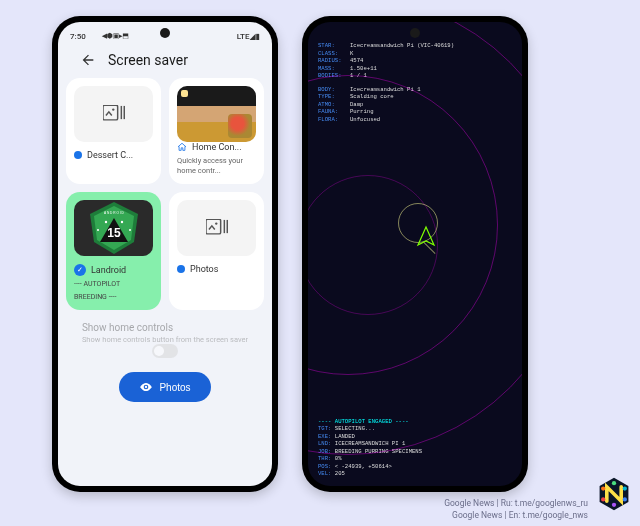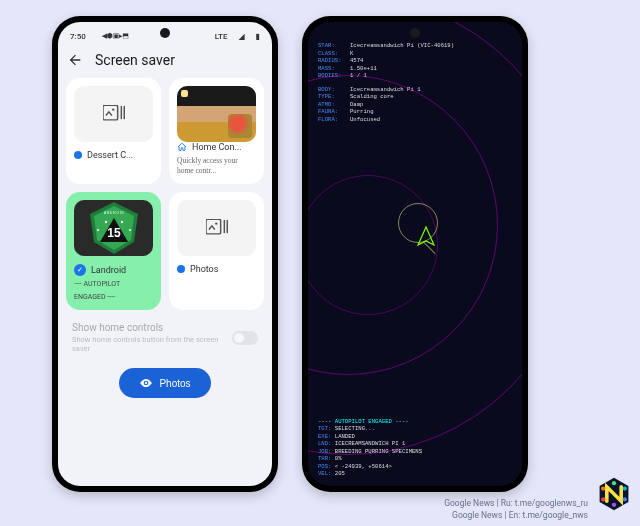--- a/index.html
+++ b/index.html
@@ -6,50 +6,50 @@
   body { width: 640px; height: 526px; background: #e4e6fa; font-family: -apple-system, Roboto, sans-serif; position: relative; }
   .phones { display: flex; gap: 24px; padding: 16px 52px 0; }
   .phone { width: 226px; height: 476px; background: #000; border-radius: 28px; padding: 6px; position: relative; box-shadow: 0 4px 12px rgba(0,0,0,.2); }
   .phone-screen { width: 100%; height: 100%; border-radius: 22px; overflow: hidden; position: relative; }
   .phone-screen.left { background: #f1f3f9; }
   .phone-screen.right { background: #0a0a1e; }
   .camera { position: absolute; top: 12px; left: 50%; transform: translateX(-50%); width: 10px; height: 10px; background: #1a1a1a; border-radius: 50%; z-index: 10; }
 
   .status-bar { height: 24px; display: flex; justify-content: space-between; align-items: center; padding: 4px 12px 0; font-size: 8px; color: #333; font-weight: 500; }
   .status-left { display: flex; align-items: center; gap: 16px; }
-  .status-right { display: flex; align-items: center; gap: 11px; }
+  .status-right { display: flex; align-items: center; gap: 0; }
   .status-icons { font-size: 7px; letter-spacing: -1px; }
 
-  .header { display: flex; align-items: flex-end; padding: 6px 9px 10px; gap: 12px; }
+  .header { display: flex; align-items: flex-end; padding: 6px 22px 10px; gap: 12px; }
   .back-icon { width: 16px; height: 16px; }
   .title { font-size: 14px; color: #1a1a1a; font-weight: 400; }
 
   .cards { display: grid; grid-template-columns: 1fr 1fr; gap: 8px; padding: 0 8px; }
   .card { background: #fff; border-radius: 14px; padding: 8px; display: flex; flex-direction: column; }
   .card.selected { background: #86efac; }
   .thumb { width: 100%; height: 56px; background: #f4f4f4; border-radius: 10px; display: flex; align-items: center; justify-content: center; margin-bottom: 8px; }
   .thumb.dark { background: #2a2a2a; }
   .label-row { display: flex; align-items: center; gap: 5px; }
   .dot { width: 8px; height: 8px; border-radius: 50%; background: #1a73e8; flex-shrink: 0; }
   .dot.check { background: #1a73e8; width: 12px; height: 12px; display: flex; align-items: center; justify-content: center; color: #fff; font-size: 7px; }
   .card-label { font-size: 9px; color: #333; white-space: nowrap; overflow: hidden; text-overflow: ellipsis; }
-  .card-desc { font-size: 7.5px; color: #666; margin-top: 4px; line-height: 1.3; font-family: Liberation Serif, serif; }
+  .card-desc { font-size: 7.5px; color: #666; margin-top: 4px; line-height: 1.3; }
   .sub { font-size: 7px; color: #444; margin-top: 4px; line-height: 1.3; }
 
   .landroid-badge { position: relative; width: 60px; height: 56px; }
 
   .photo-thumb { background: linear-gradient(180deg, #1a1a1a 35%, #d4a574 35%, #d4a574 65%, #c93 65%); border-radius: 10px; height: 56px; position: relative; }
   .photo-thumb::before { content: ''; position: absolute; top: 4px; left: 4px; width: 7px; height: 7px; background: #fde293; border-radius: 2px; }
   .photo-thumb .veg { position: absolute; right: 4px; bottom: 4px; width: 24px; height: 24px; background: radial-gradient(circle at 40% 40%, #e8543d 30%, #a83 60%); border-radius: 4px; }
 
   .home-icon-thumb { display: flex; align-items: center; justify-content: center; }
   .placeholder-svg { width: 22px; height: 18px; }
 
   .settings-row { padding: 12px 14px 8px; opacity: .4; }
-  .settings-row .row { display: flex; justify-content: space-between; align-items: center; }
+  .settings-row .row { display: flex; justify-content: space-between; align-items: center; flex-direction: column; }
   .setting-title { font-size: 10px; color: #333; }
   .setting-desc { font-size: 7.5px; color: #666; margin-top: 2px; line-height: 1.3; }
   .toggle { width: 26px; height: 14px; background: #ccc; border-radius: 8px; position: relative; flex-shrink: 0; }
   .toggle::after { content:''; position:absolute; width:10px; height:10px; background:#fff; border-radius:50%; top:2px; left:2px; }
 
   .preview-btn { margin: 6px auto 0; background: #1a62d6; color: #fff; border: none; border-radius: 20px; padding: 8px 20px; font-size: 10px; font-weight: 500; display: flex; align-items: center; gap: 6px; }
 
   
   .terminal { padding: 20px 10px 8px; font-family: 'Courier New', monospace; font-size: 5.6px; color: #0ff; line-height: 1.35; height: 100%; display: flex; flex-direction: column; }
   .terminal .cyan { color: #48e; }
@@ -138,21 +138,21 @@
                 <circle cx="38" cy="22" r="1.2" fill="#fff"></circle>
               <circle cx="14" cy="30" r="1" fill="#fff"></circle>
                 <circle cx="46" cy="30" r="1" fill="#fff"></circle>
             </svg>
           </div>
           <div class="label-row">
             <div class="dot check">✓</div>
             <div class="card-label">Landroid</div>
           </div>
           <div class="sub">---- AUTOPILOT</div>
-          <div class="sub">ENGAGED ----</div>
+          <div class="sub">BREEDING ----</div>
         </div>
 
         <div class="card">
           <div class="thumb">
             <svg class="placeholder-svg" viewBox="0 0 30 24">
                 <rect x="0" y="0" width="20" height="20" rx="2" fill="none" stroke="#555" stroke-width="2"></rect>
                 <path d="M4 14l4-5 4 5" fill="none" stroke="#555" stroke-width="2"></path>
                 <circle cx="14" cy="6" r="1.6" fill="#555"></circle>
                 <rect x="24" y="1" width="2" height="18" fill="#555"></rect>
                 <rect x="28" y="1" width="2" height="18" fill="#555"></rect>

